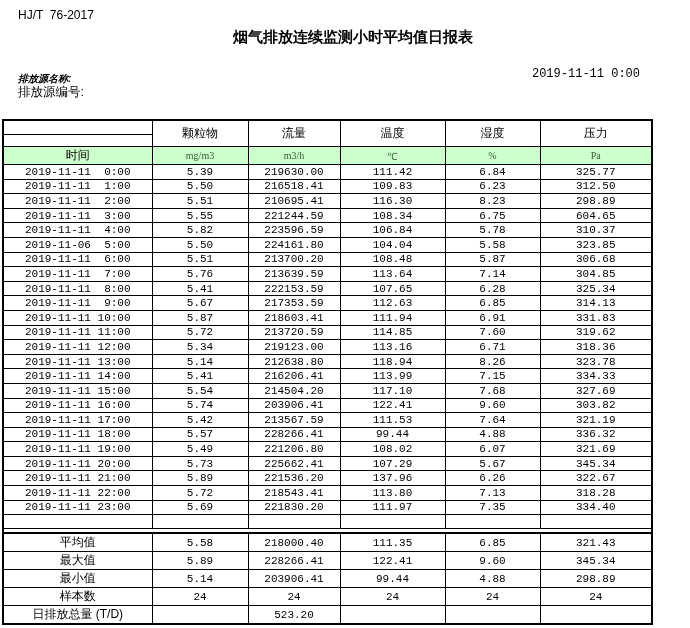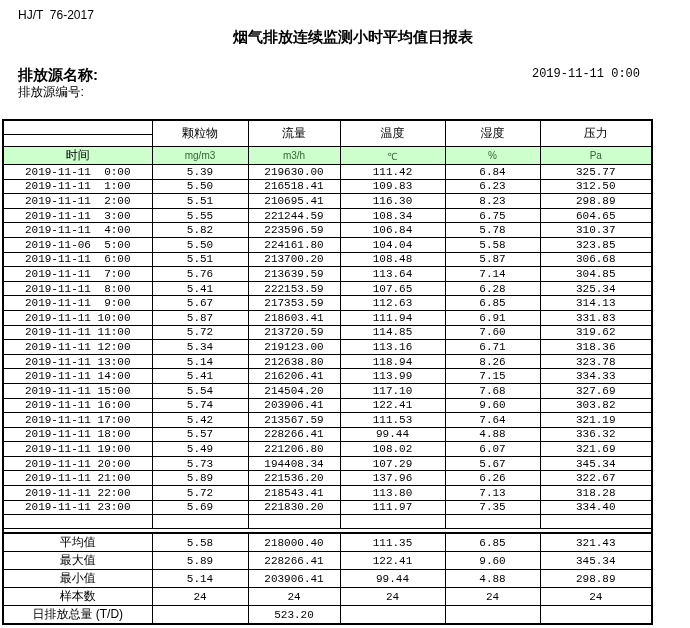--- a/index.html
+++ b/index.html
@@ -10,21 +10,21 @@
   }
   .standard{
     position:absolute;left:18px;top:8px;
     font-weight:normal;font-size:12px;white-space:pre;
     font-family:"Liberation Sans",sans-serif;
   }
   .title{
     position:absolute;left:0;top:28px;width:100%;
     text-align:center;font-weight:bold;font-size:15px;padding-left:8px;
   }
-  .meta-label-1{position:absolute;left:18px;top:66px;font-weight:bold;font-size:15px;}
+  .meta-label-1{position:absolute;left:18px;top:72px;font-weight:bold;font-size:10px;font-style:italic;}
   .meta-label-2{position:absolute;left:18px;top:84px;font-weight:normal;font-size:12.5px;}
   .datetime{
     position:absolute;right:50px;top:67px;font-size:12px;
     font-family:"Liberation Mono","DejaVu Sans Mono",monospace;white-space:pre;
   }
   table.report{
     position:absolute;left:2px;top:119px;
     border-collapse:collapse;table-layout:fixed;
     border:2px solid #000;
   }
@@ -40,21 +40,21 @@
   col.c-press{width:112px;}
   .r-head td.blank-a{height:13px;}
   .r-head2 td.blank-b{height:11px;}
   td.pollutant{font-size:12px;}
   .r-green td{
     background:var(--green,#ccffcc);height:15px;
   }
   td.time-label{font-size:12px;}
   td.unit{
     color:var(--unit-color,#336633);font-size:10px;
-    font-family:Liberation Sans, sans-serif;
+    font-family:Liberation Serif, serif;
   }
   .r-data td,.r-sum td{
     height:13.6px;font-size:11px;
     font-family:"Liberation Mono","DejaVu Sans Mono",monospace;
   }
   .r-sum td.sum-label{
     font-family:"Liberation Sans",sans-serif;font-size:12px;
   }
   .r-empty td{height:13px;}
   .r-gap td{
@@ -257,21 +257,21 @@
         <td class="time-cell">2019-11-11 19:00</td>
         <td class="val-cell">5.49</td>
         <td class="val-cell">221206.80</td>
         <td class="val-cell">108.02</td>
         <td class="val-cell">6.07</td>
         <td class="val-cell">321.69</td>
       </tr>
       <tr class="r-data">
         <td class="time-cell">2019-11-11 20:00</td>
         <td class="val-cell">5.73</td>
-        <td class="val-cell">194408.34</td>
+        <td class="val-cell">225662.41</td>
         <td class="val-cell">107.29</td>
         <td class="val-cell">5.67</td>
         <td class="val-cell">345.34</td>
       </tr>
       <tr class="r-data">
         <td class="time-cell">2019-11-11 21:00</td>
         <td class="val-cell">5.89</td>
         <td class="val-cell">221536.20</td>
         <td class="val-cell">137.96</td>
         <td class="val-cell">6.26</td>

